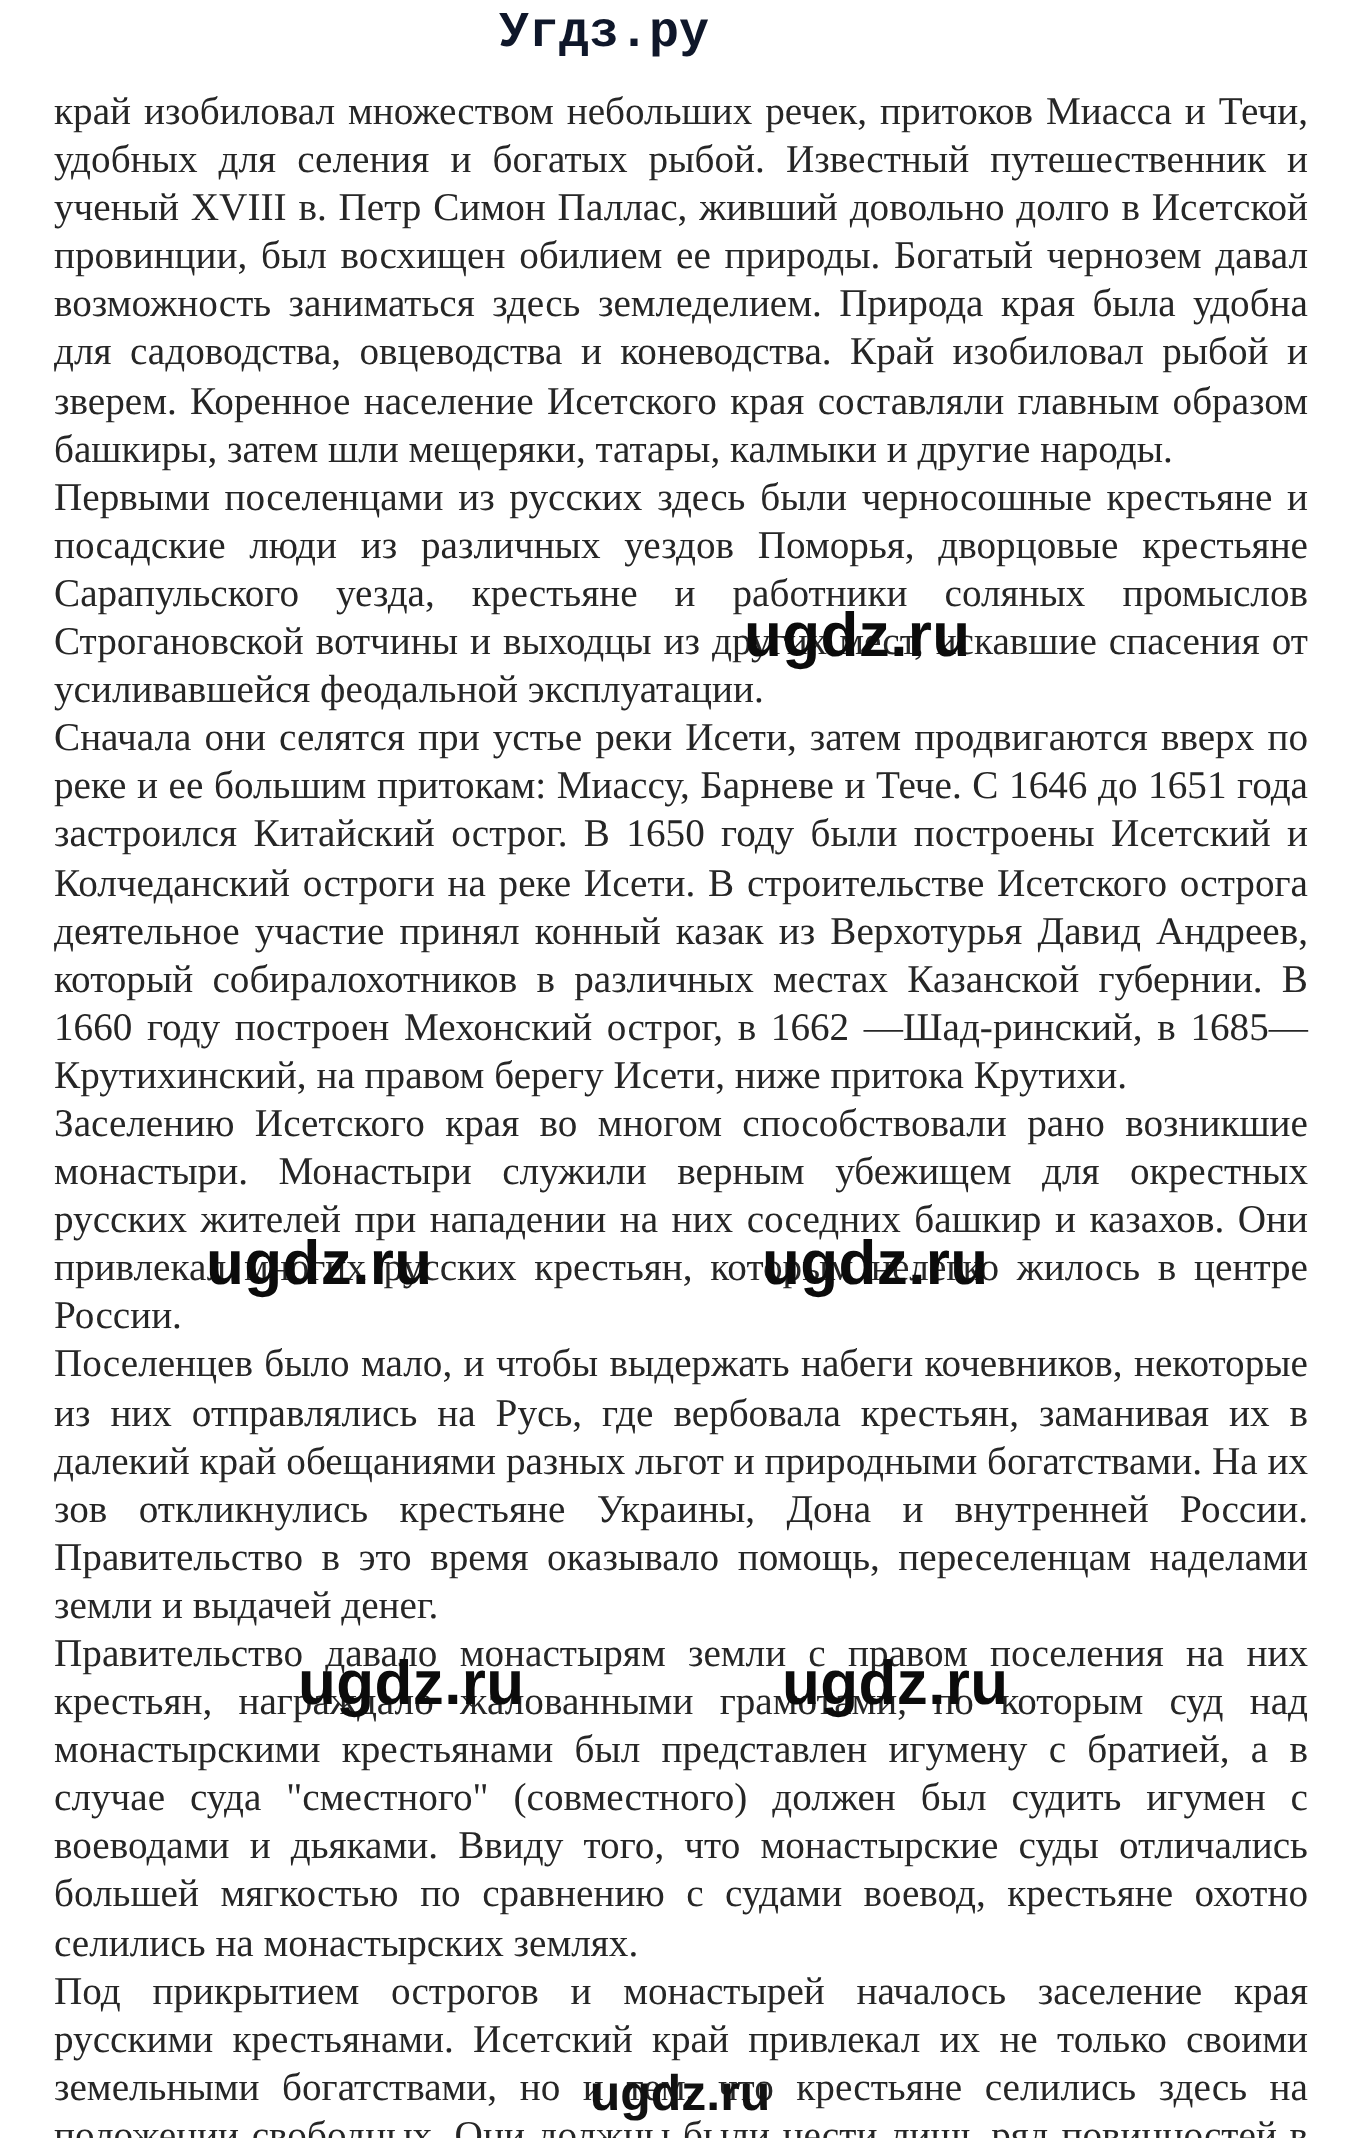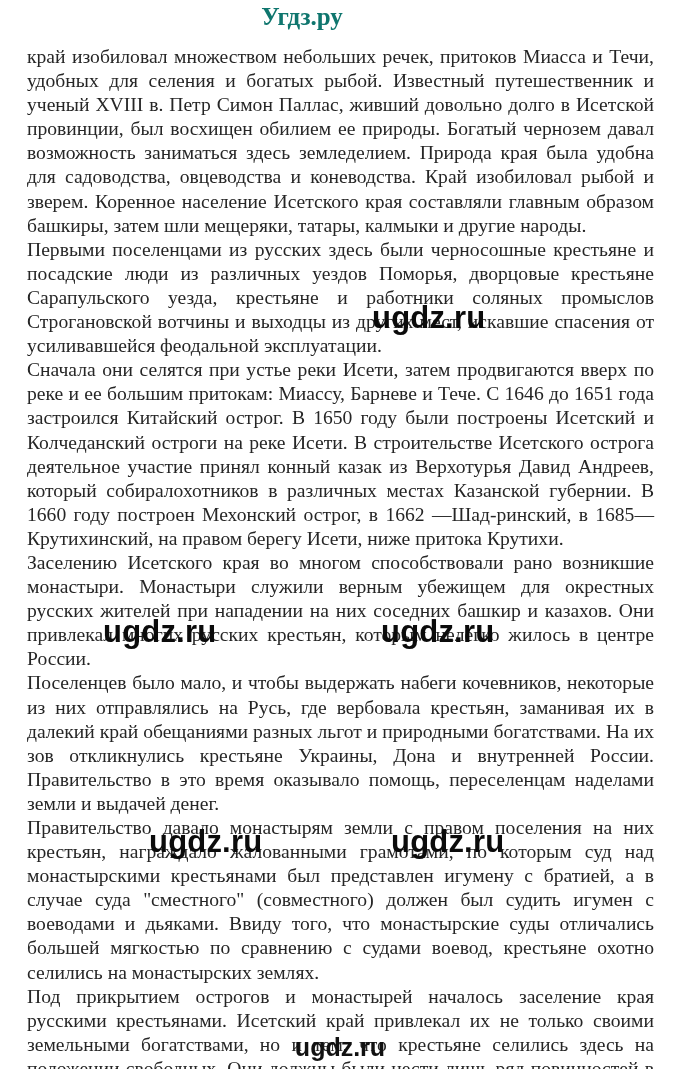--- a/index.html
+++ b/index.html
@@ -14,25 +14,25 @@
       overflow: hidden;
       color: #1a1a1a;
     }
     .site-header {
       position: absolute;
       top: 0;
       left: 0;
       width: 604px;
       height: 36px;
       text-align: center;
-      font-family: Liberation Serif, serif;
+      font-family: Liberation Mono, monospace;
       font-weight: bold;
       font-size: 25px;
       line-height: 34px;
-      color: #0f766e;
+      color: #0f172a;
     }
     .content {
       position: absolute;
       top: 45px;
       left: 27px;
       width: 627px;
       font-family: "Liberation Serif", serif;
       font-size: 19.6px;
       line-height: 24.1px;
       color: #262626;

